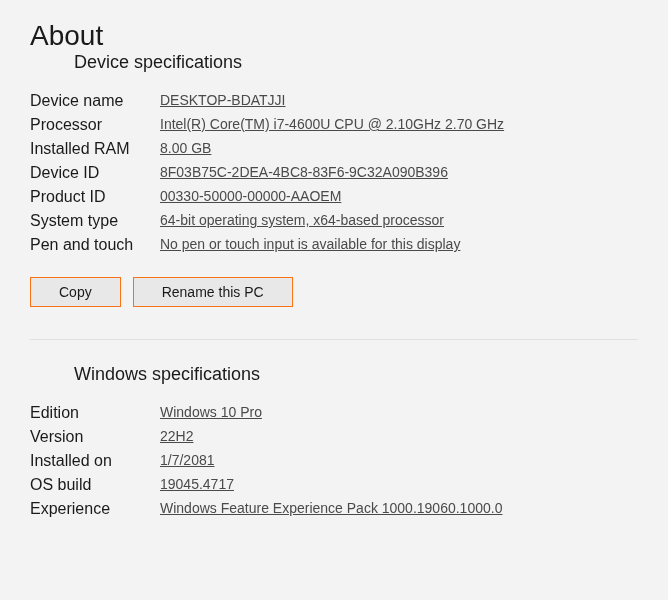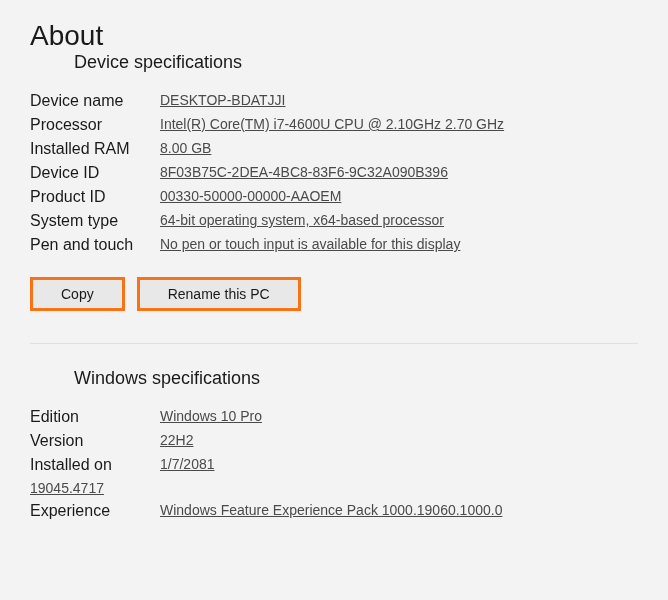--- a/index.html
+++ b/index.html
@@ -64,21 +64,21 @@
       gap: 12px;
       margin-top: 16px;
       margin-bottom: 32px;
     }
 
     .btn {
       padding: 6px 28px;
       font-size: 14px;
       font-family: 'Segoe UI', Tahoma, Geneva, Verdana, sans-serif;
       background-color: #e8e8e8;
-      border: 3px solid #f97316;
+      border: 1px solid #f97316;
       color: #1a1a1a;
       cursor: pointer;
       min-width: 80px;
     }
 
     .divider {
       height: 1px;
       background: #e0e0e0;
       margin-bottom: 24px;
     }
@@ -139,19 +139,20 @@
     </div>
     <div class="spec-row">
       <span class="spec-label">Version</span>
       <span class="spec-value">22H2</span>
     </div>
     <div class="spec-row">
       <span class="spec-label">Installed on</span>
       <span class="spec-value">1/7/2081</span>
     </div>
     <div class="spec-row">
+      <span class="spec-label">OS build</span>
       <span class="spec-value">19045.4717</span>
     </div>
     <div class="spec-row">
       <span class="spec-label">Experience</span>
       <span class="spec-value">Windows Feature Experience Pack 1000.19060.1000.0</span>
     </div>
   </div>
 
 </body></html>

